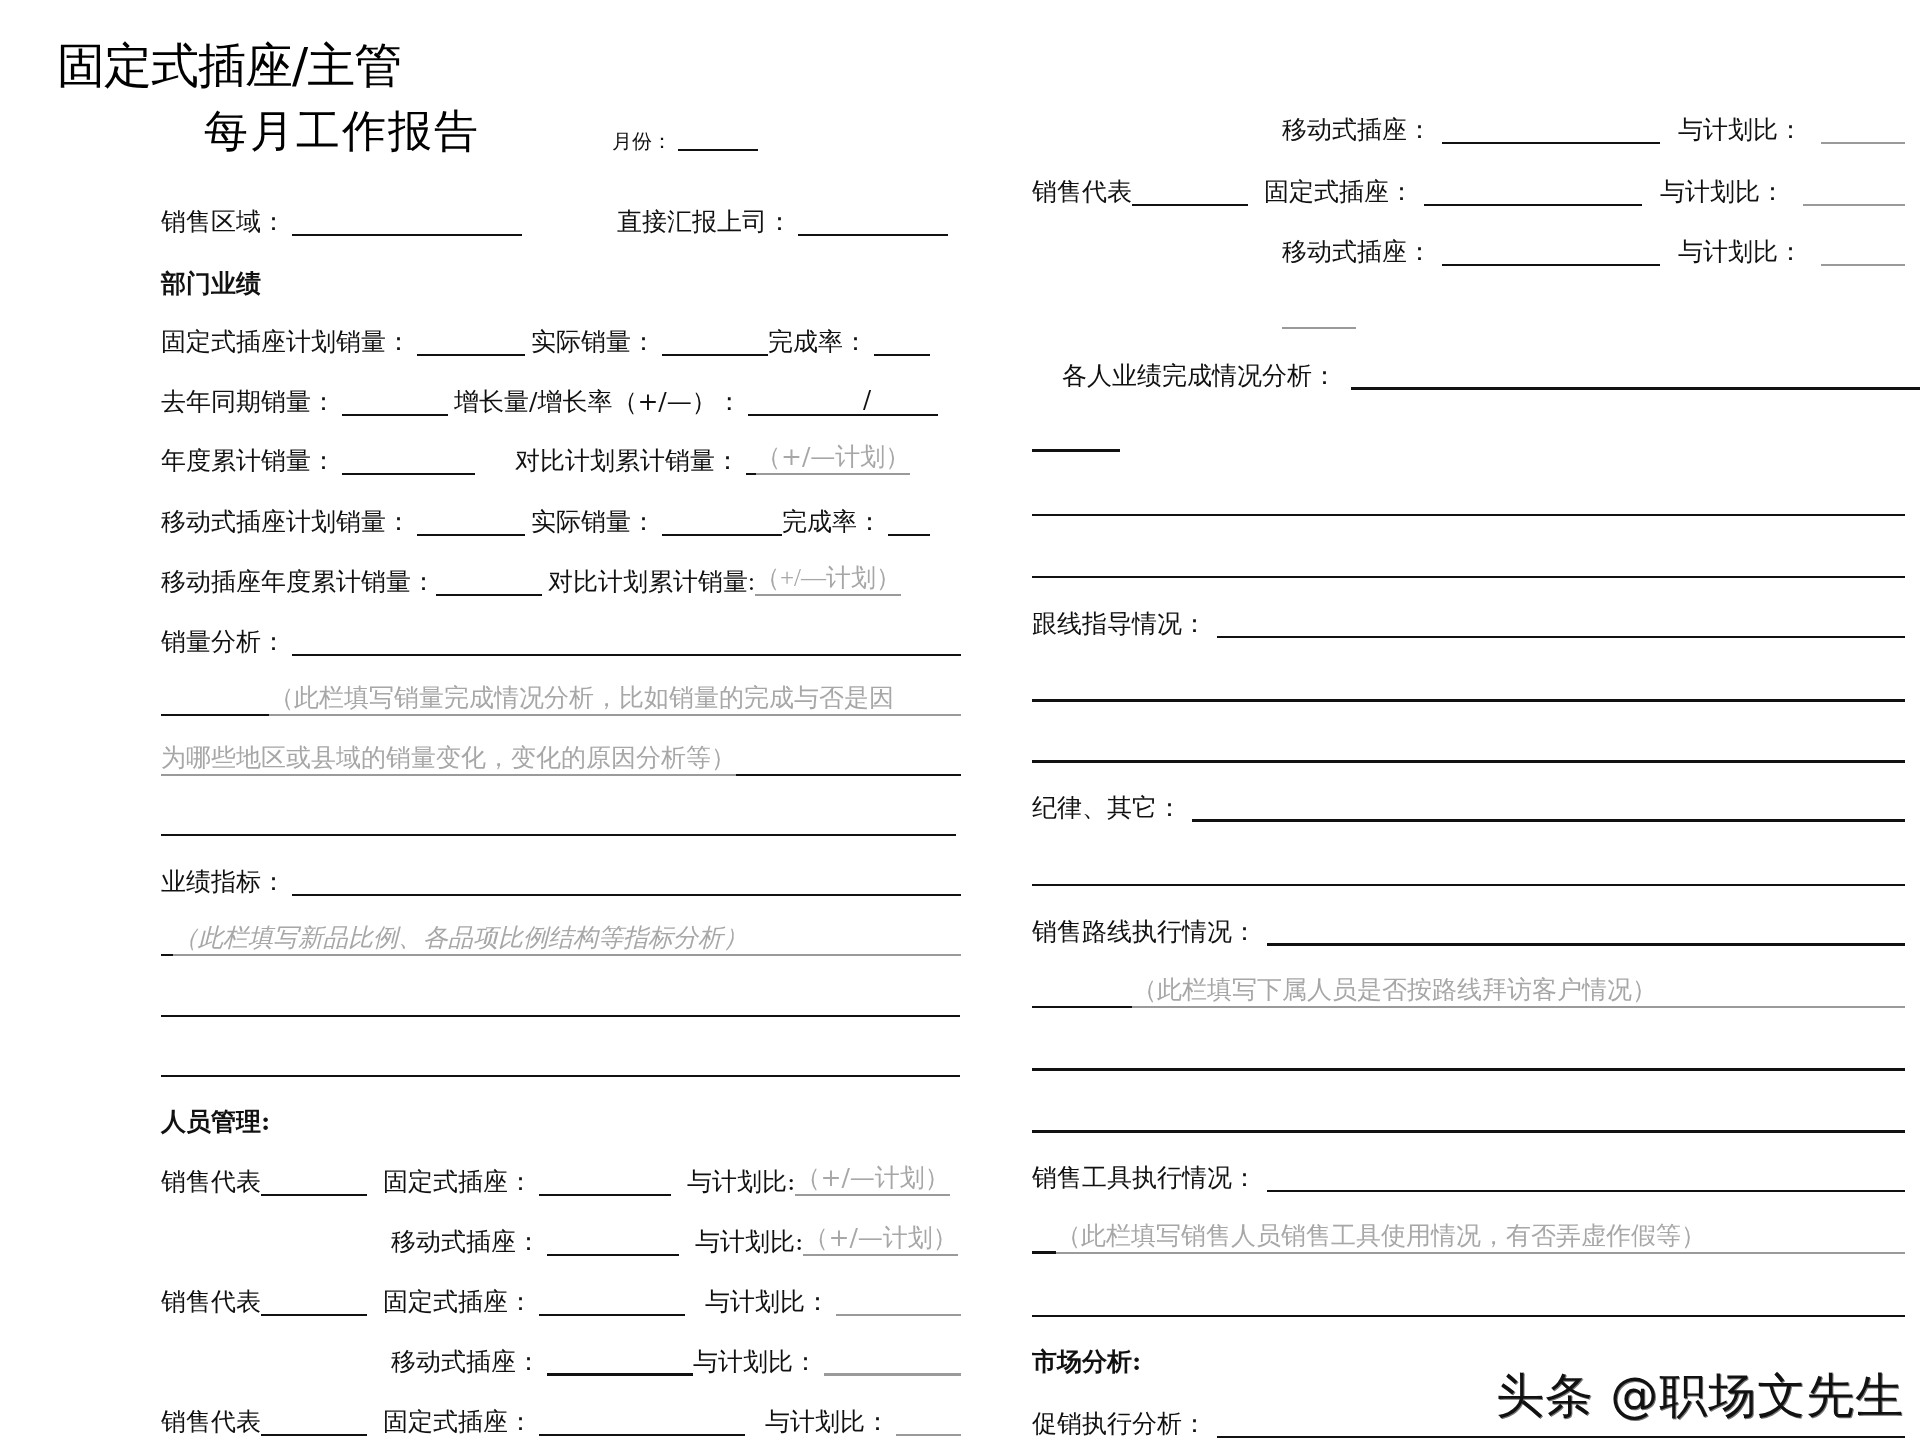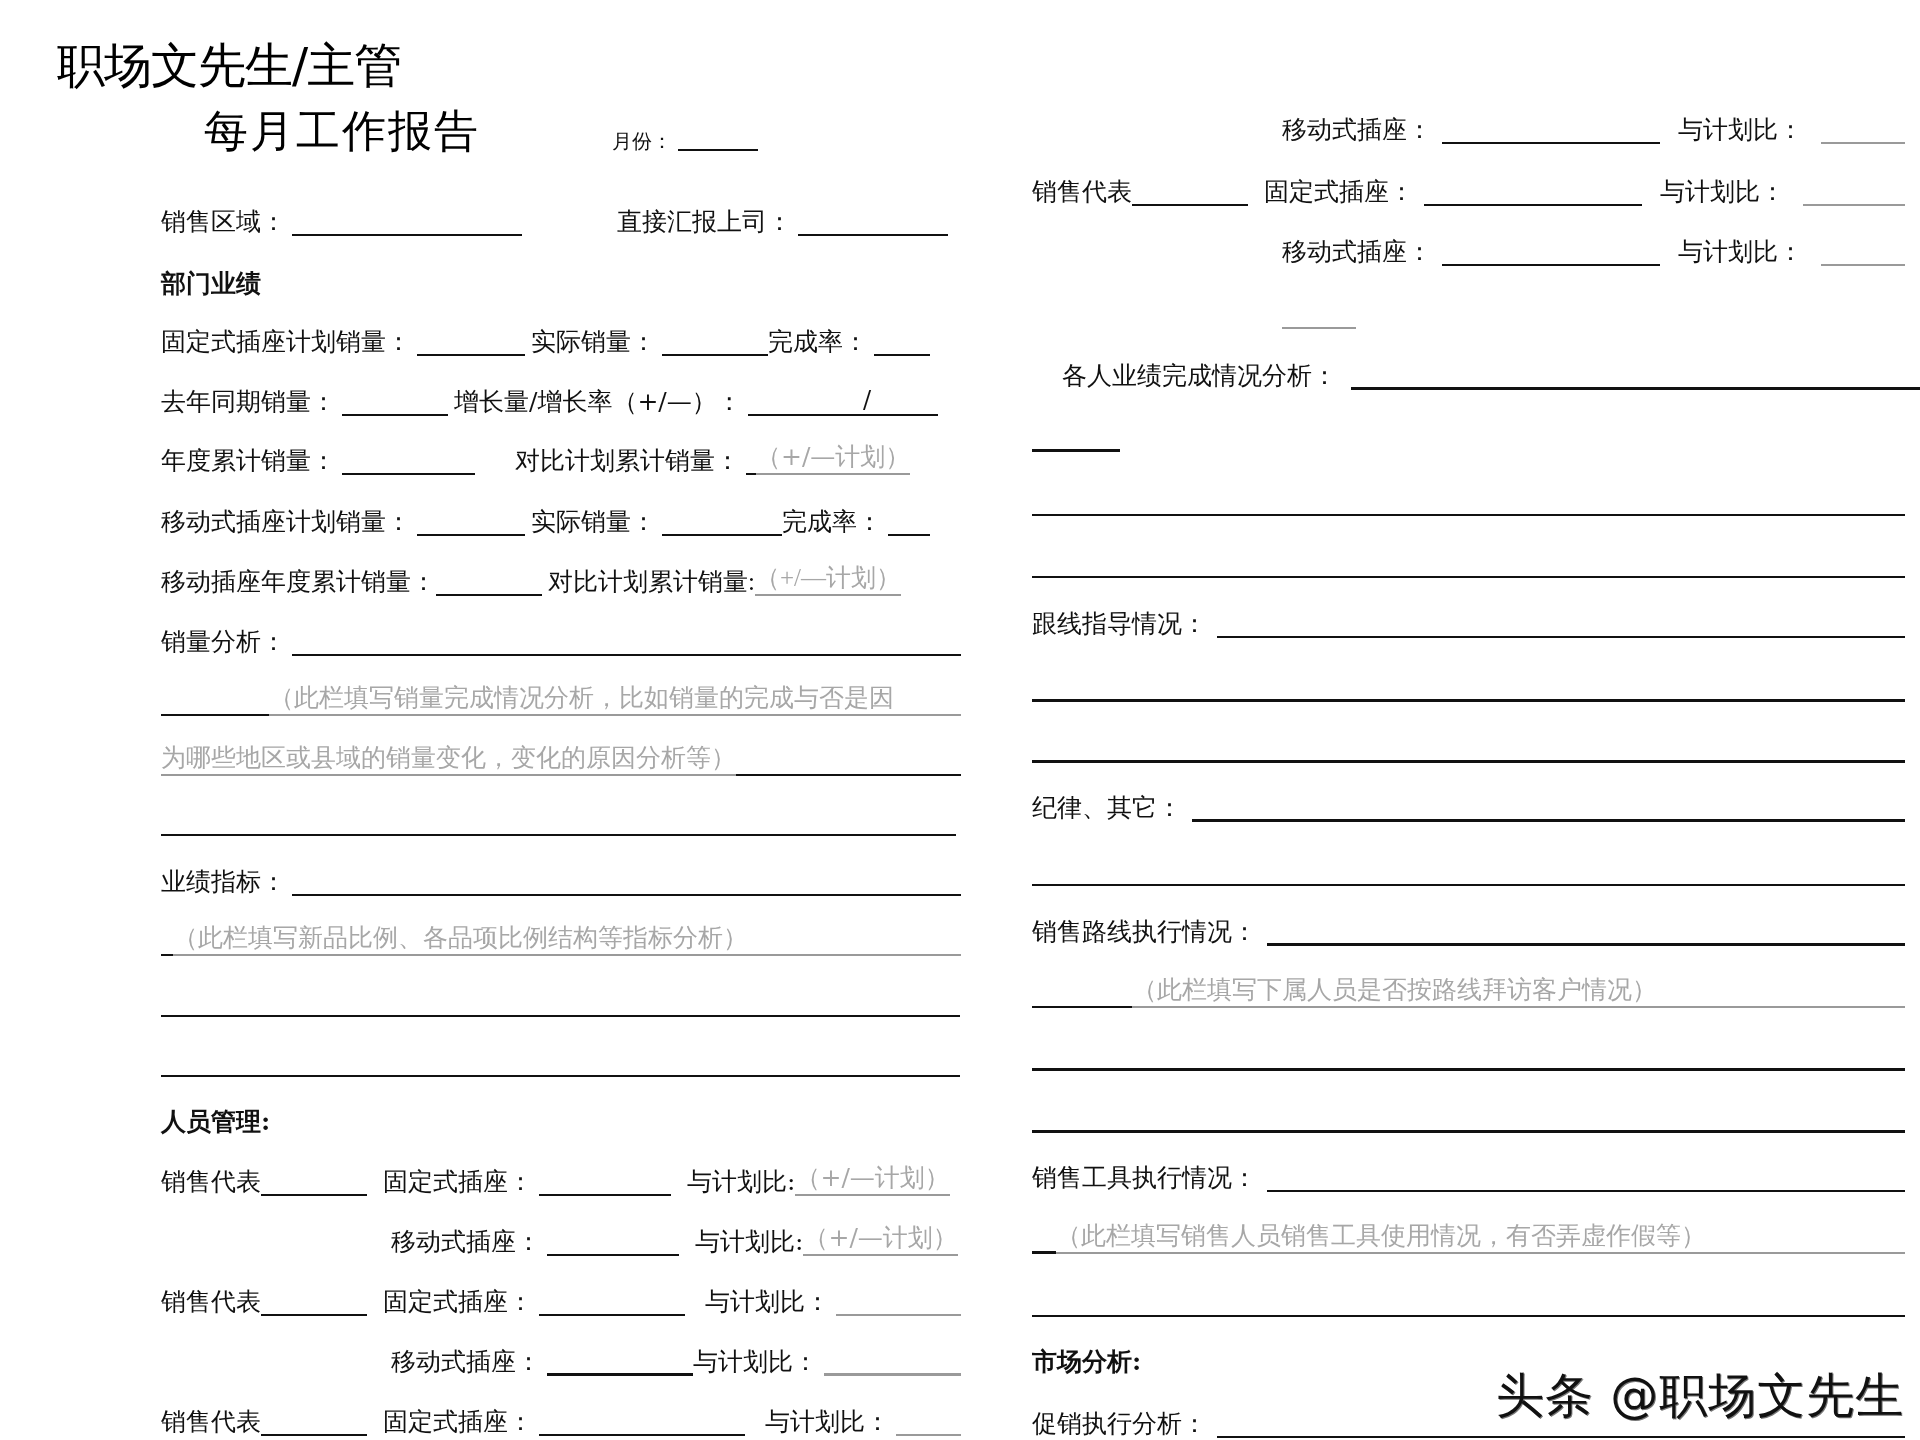--- a/index.html
+++ b/index.html
@@ -16,21 +16,21 @@
   .blank.gray { border-bottom-color:#9a9a9a; }
   .hint { color:#a7a7a7; border-bottom:2px solid #9a9a9a; padding-bottom:4px; line-height:1; margin-bottom:4px; }
   .fullline { position:absolute; border-bottom:2px solid #111; height:0; }
   .fullline.gray { border-bottom-color:#9a9a9a; }
   .watermark { font-family:"DejaVu Sans","Liberation Sans",sans-serif; font-size:48px; color:#111; left:1496px; top:1364px; letter-spacing:1px;
                text-shadow:1px 1px 0 #777; }
 </style>
 </head>
 <body>
 
-<div class="abs title-main">职场文先生/主管</div>
+<div class="abs title-main">固定式插座/主管</div>
 <div class="abs title-sub">每月工作报告</div>
 <div class="abs month" style="display:flex;align-items:flex-end;">
   <span>月份：</span>
   <span class="blank" style="width:80px;"></span>
 </div>
 
 <div class="row" style="left:161px;top:200px;width:800px;">
   <span class="lbl">销售区域：</span>
   <span class="blank" style="width:230px;margin-right:95px;"></span>
   <span class="lbl">直接汇报上司：</span>
@@ -96,21 +96,21 @@
   <span class="blank" style="flex:1;margin:0 0 4px 0;"></span>
 </div>
 <div class="fullline" style="left:161px;top:834px;width:795px;"></div>
 
 <div class="row" style="left:161px;top:860px;width:800px;">
   <span class="lbl">业绩指标：</span>
   <span class="blank" style="flex:1;margin-right:0;"></span>
 </div>
 <div class="row" style="left:161px;top:920px;width:800px;">
   <span class="blank" style="width:12px;margin:0 0 4px 0;"></span>
-  <span class="hint" style="flex:1;">（此栏填写新品比例、各品项比例结构等指标分析）</span>
+  <span class="hint" style="flex:1;font-style:italic;">（此栏填写新品比例、各品项比例结构等指标分析）</span>
 </div>
 <div class="fullline" style="left:161px;top:1015px;width:799px;"></div>
 <div class="fullline" style="left:161px;top:1075px;width:799px;"></div>
 
 <div class="row bold" style="left:161px;top:1100px;">
   <span class="lbl">人员管理:</span>
 </div>
 
 <div class="row" style="left:161px;top:1160px;width:800px;">
   <span class="lbl">销售代表</span>

